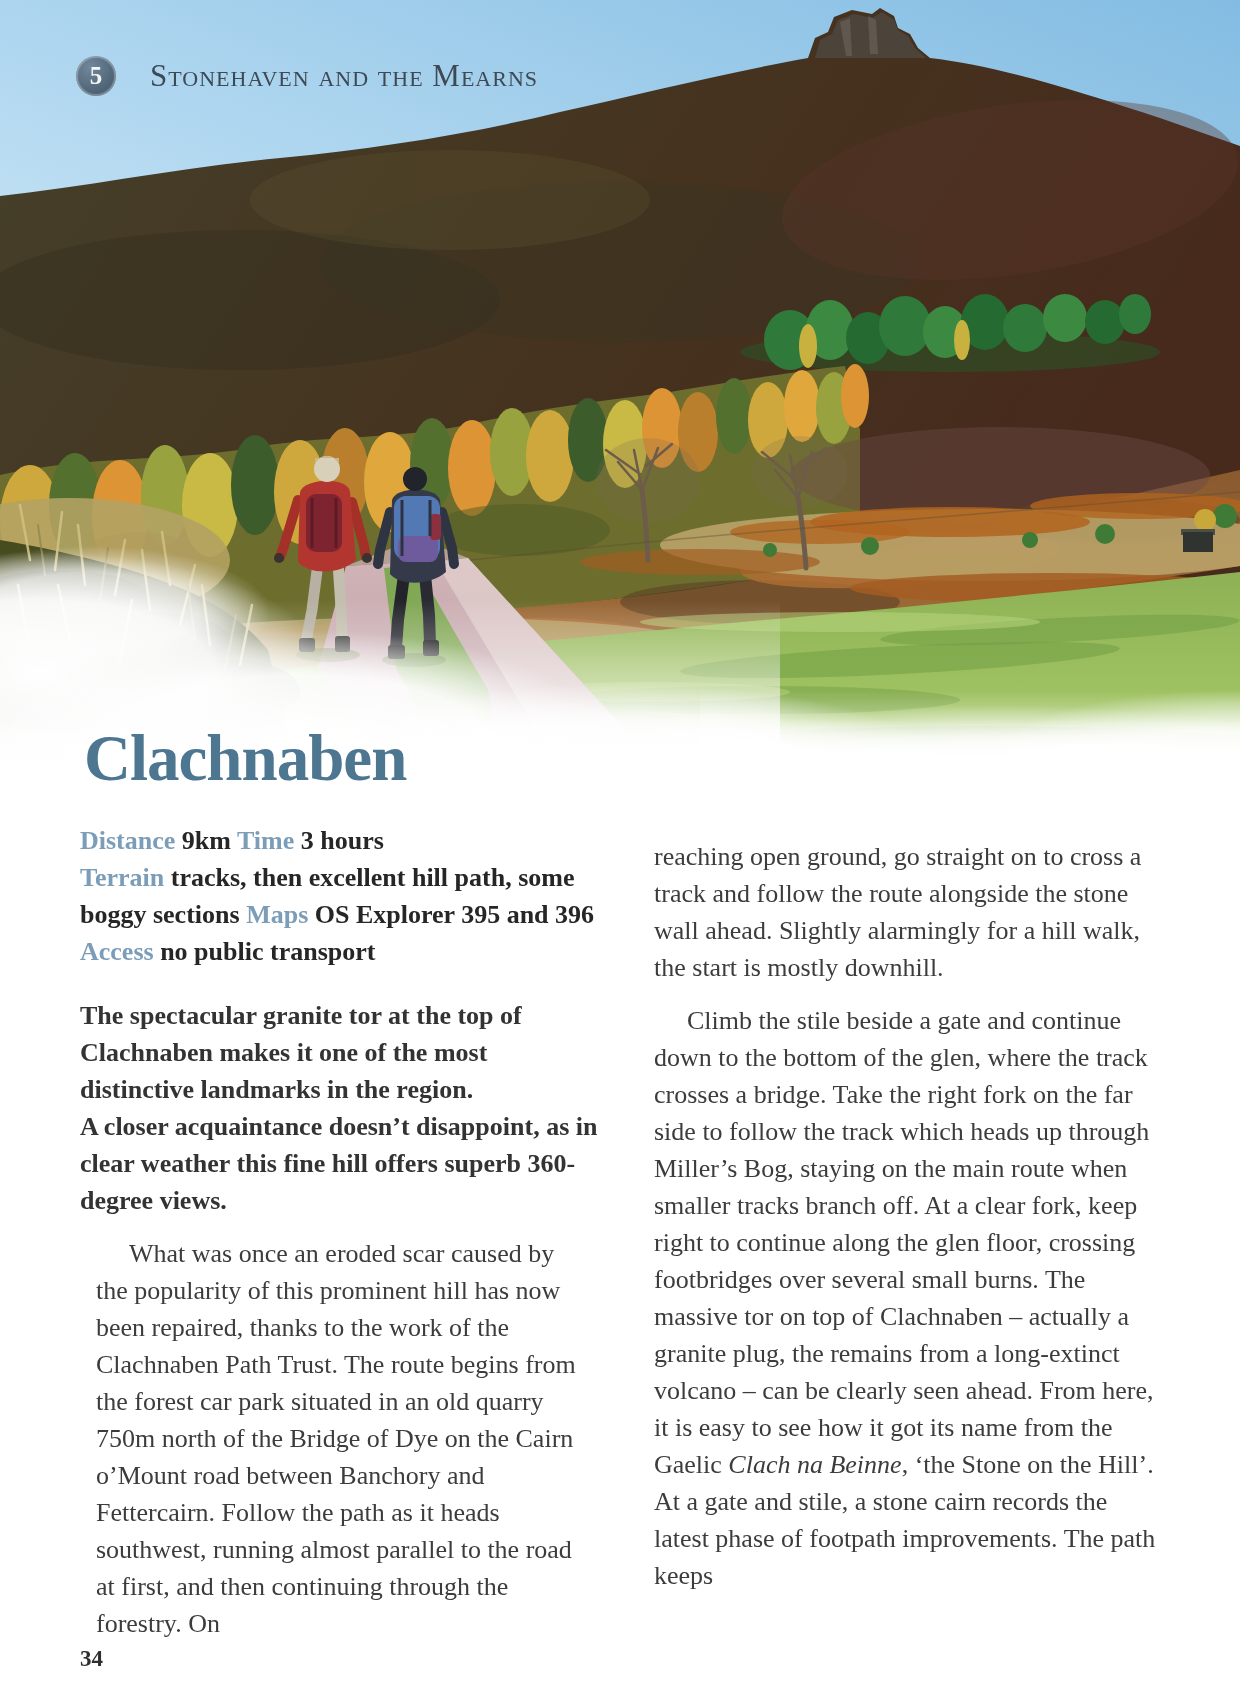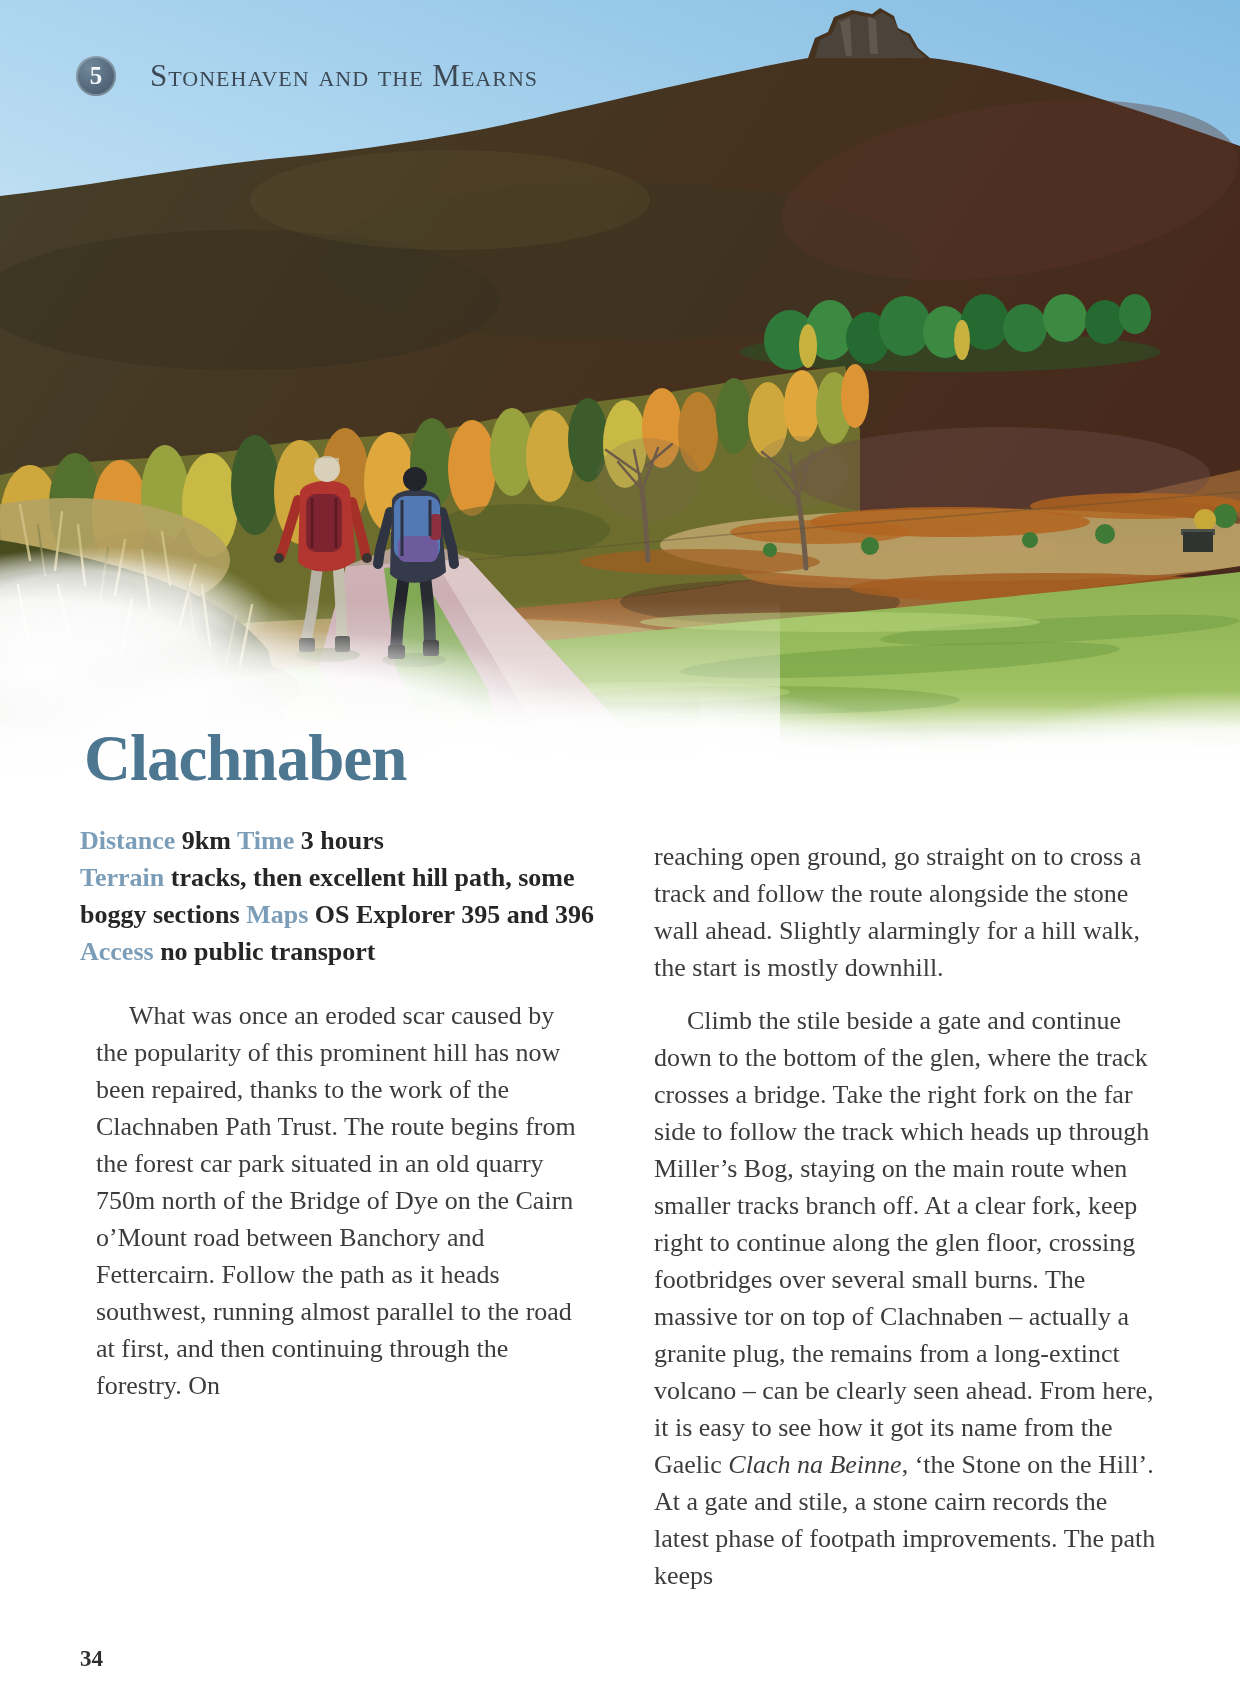--- a/index.html
+++ b/index.html
@@ -271,20 +271,22 @@
         <span>5</span>
       </div>
       <div class="chapter-title">Stonehaven and the Mearns</div>
     </div>
   </div>
 
   <h1 class="page-title">Clachnaben</h1>
 
   <div class="col col-left">
     <p class="walk-info"><span class="info-label">Distance</span> <span class="info-value">9km</span> <span class="info-label">Time</span> <span class="info-value">3 hours</span><br><span class="info-label">Terrain</span> <span class="info-value">tracks, then excellent hill path, some boggy sections</span> <span class="info-label">Maps</span> <span class="info-value">OS Explorer 395 and 396</span> <span class="info-label">Access</span> <span class="info-value">no public transport</span> </p>
+    <p class="intro">The spectacular granite tor at the top of Clachnaben makes it one of the most distinctive landmarks in the region.
+A closer acquaintance doesn’t disappoint, as in clear weather this fine hill offers superb 360-degree views.</p>
     <div id="left-paras">
         <p class="body-para indent"><span>What was once an eroded scar caused by the popularity of this prominent hill has now been repaired, thanks to the work of the Clachnaben Path Trust. The route begins from the forest car park situated in an old quarry 750m north of the Bridge of Dye on the Cairn o’Mount road between Banchory and Fettercairn. Follow the path as it heads southwest, running almost parallel to the road at first, and then continuing through the forestry. On</span></p>
       </div>
   </div>
 
   <div class="col col-right" id="right-paras">
       <p class="body-para"><span>reaching open ground, go straight on to cross a track and follow the route alongside the stone wall ahead. Slightly alarmingly for a hill walk, the start is mostly downhill.</span></p>
       <p class="body-para indent"><span>Climb the stile beside a gate and continue down to the bottom of the glen, where the track crosses a bridge. Take the right fork on the far side to follow the track which heads up through Miller’s Bog, staying on the main route when smaller tracks branch off. At a clear fork, keep right to continue along the glen floor, crossing footbridges over several small burns. The massive tor on top of Clachnaben – actually a granite plug, the remains from a long-extinct volcano – can be clearly seen ahead. From here, it is easy to see how it got its name from the Gaelic </span><i>Clach na Beinne</i><span>, ‘the Stone on the Hill’. At a gate and stile, a stone cairn records the latest phase of footpath improvements. The path keeps</span></p>
     </div>
 

